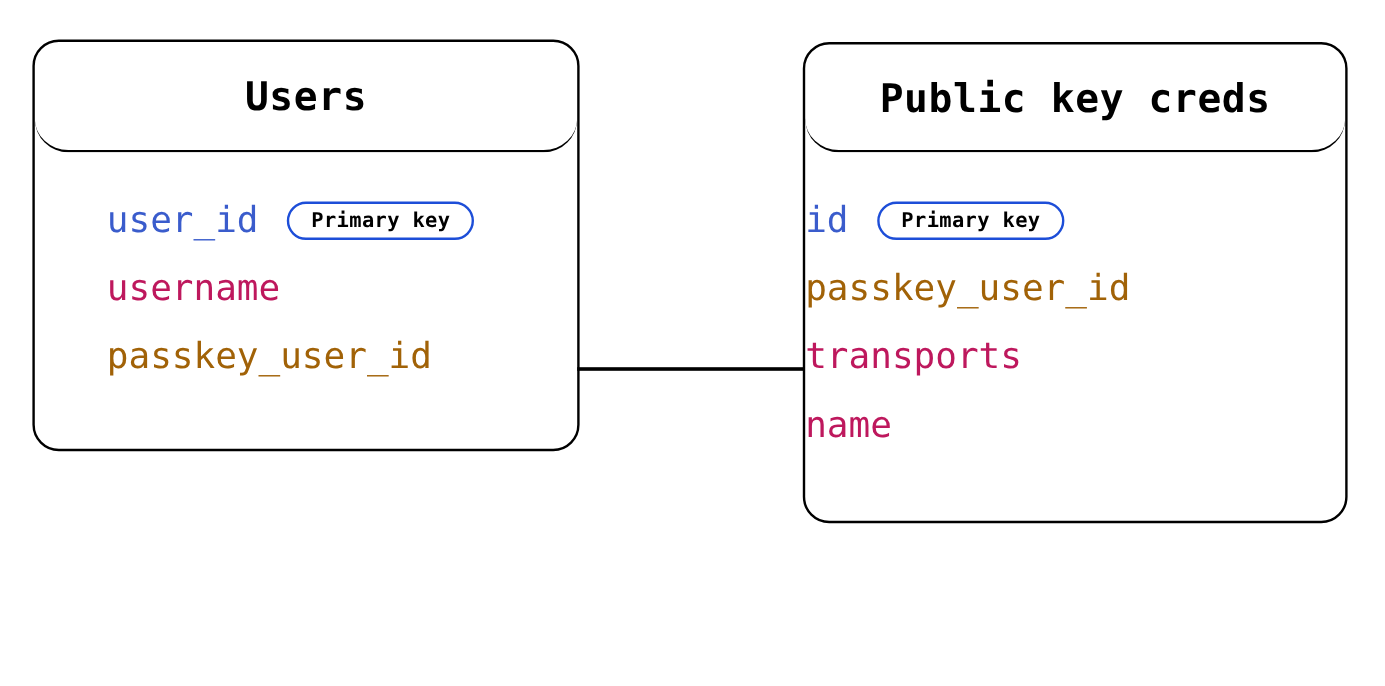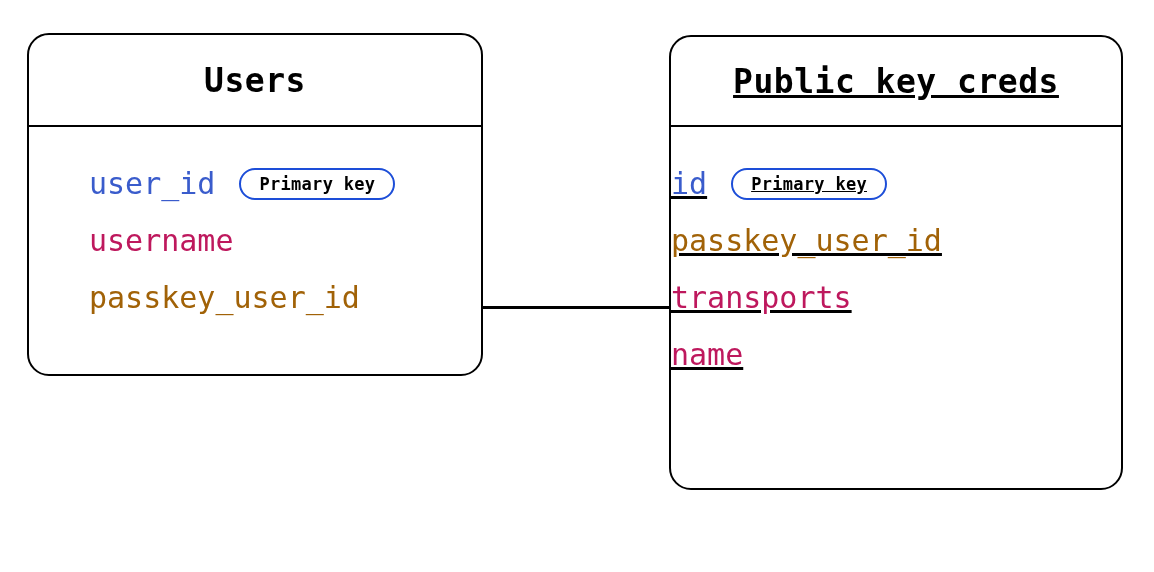--- a/index.html
+++ b/index.html
@@ -31,20 +31,21 @@
     overflow: hidden;
   }
 
   .entity-header {
     box-sizing: border-box;
     flex: 0 0 auto;
     display: flex;
     align-items: center;
     justify-content: center;
     border-bottom: 2px solid #000000;
+    border-radius: 28px;
   }
 
   .entity-title {
     font-family: "DejaVu Sans Mono", monospace;
     font-weight: bold;
     color: #000000;
     letter-spacing: 0.5px;
     white-space: nowrap;
   }
 
@@ -108,22 +109,21 @@
     padding: 0 18px;
     font-size: 17px;
     letter-spacing: 0.3px;
   }
 
   
   #entity-pkcreds {
     left: 669px;
     top: 35px;
     width: 454px;
-    height: 455px;
-    text-decoration: underline;
+    height: 401px;
   }
   #entity-pkcreds .entity-header { height: 90px; }
   #entity-pkcreds .entity-title  { font-size: 33px; }
   #entity-pkcreds .entity-body   { padding: 28px 0 0 0; }
   #entity-pkcreds .field-row     { height: 57px; }
   #entity-pkcreds .field-name    { font-size: 30px; }
   #entity-pkcreds .pk-badge {
     margin-left: 24px;
     height: 32px;
     padding: 0 18px;

